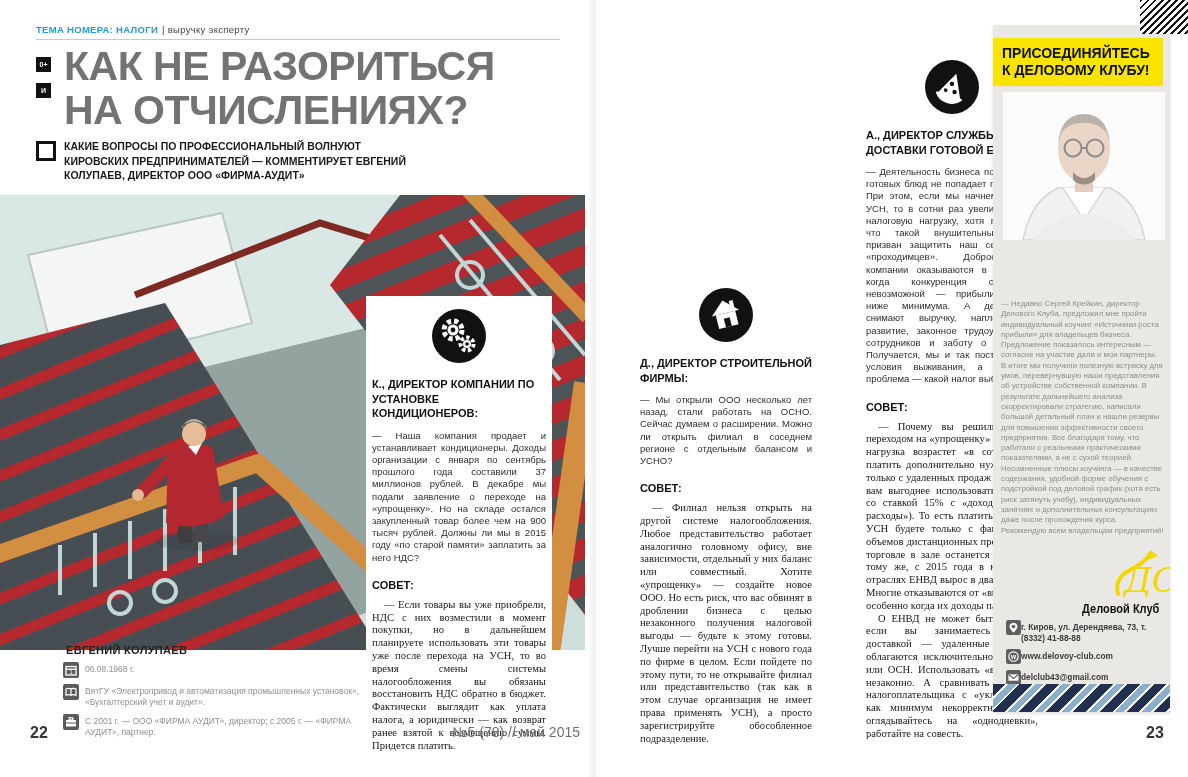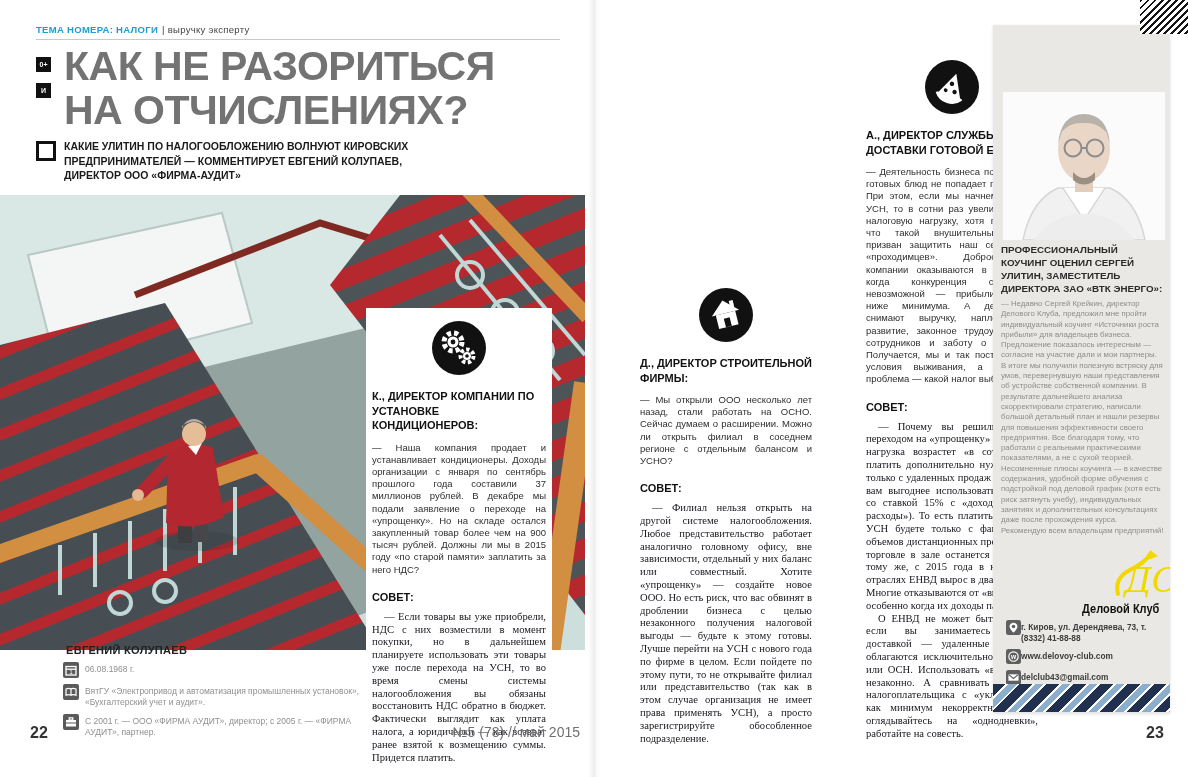--- a/index.html
+++ b/index.html
@@ -24,21 +24,21 @@
   .photo{position:absolute;left:0;top:195px;width:585px;height:455px;overflow:hidden;}
   
   .col{position:absolute;}
   .col .qicon{width:54px;height:54px;margin:0 auto 14px auto;display:block;}
   .col h3{margin:0;font-size:11px;line-height:14.5px;font-weight:800;color:#111;text-transform:uppercase;}
   .col .q{margin:9px 0 0 0;font-size:9.5px;line-height:12.2px;color:#2e2e2e;text-align:justify;}
   .col h4{margin:15px 0 0 0;font-size:11px;font-weight:800;color:#111;}
   .col .a{margin:8px 0 0 0;font-family:"Liberation Serif",serif;font-size:10.6px;line-height:12.8px;
           color:#17171f;text-align:justify;text-indent:12px;}
   .col .a2{margin-top:0;}
-  .col1{left:366px;top:296px;width:186px;background:#ffffff;padding:0 6px;box-sizing:border-box;margin-top:12px;}
+  .col1{left:366px;top:296px;width:186px;background:#ffffff;padding:0 6px;box-sizing:border-box;}
   .col1 .qicon{margin-top:13px;}
   .col2{left:640px;top:288px;width:172px;}
   .col3{left:866px;top:60px;width:172px;}
   
   .author{position:absolute;left:36px;top:644px;width:340px;}
   .author .nm{margin-left:30px;font-size:11px;font-weight:800;letter-spacing:.3px;color:#222;}
   .arow{display:flex;align-items:flex-start;gap:6px;margin:6px 0 0 27px;}
   .arow .aic{flex:0 0 16px;width:16px;height:16px;}
   .arow .atx{font-size:8.5px;line-height:11px;color:#8f8f8f;padding-top:2px;}
   .pageno{position:absolute;top:724px;font-size:16px;font-weight:bold;color:#333;}
@@ -76,21 +76,21 @@
   <div class="kicker-rule"></div>
 
   <div class="rub-icons">
     <div class="rub">0+</div>
     <div class="rub">И</div>
   </div>
 
   <h1 class="title"><span>КАК НЕ РАЗОРИТЬСЯ</span><br><span>НА ОТЧИСЛЕНИЯХ?</span></h1>
 
   <div class="sub-marker"></div>
-  <div class="subtitle">КАКИЕ УЛИТИН ПО НАЛОГООБЛОЖЕНИЮ ВОЛНУЮТ КИРОВСКИХ ПРЕДПРИНИМАТЕЛЕЙ — КОММЕНТИРУЕТ ЕВГЕНИЙ КОЛУПАЕВ, ДИРЕКТОР ООО «ФИРМА-АУДИТ»</div>
+  <div class="subtitle">КАКИЕ ВОПРОСЫ ПО ПРОФЕССИОНАЛЬНЫЙ ВОЛНУЮТ КИРОВСКИХ ПРЕДПРИНИМАТЕЛЕЙ — КОММЕНТИРУЕТ ЕВГЕНИЙ КОЛУПАЕВ, ДИРЕКТОР ООО «ФИРМА-АУДИТ»</div>
 
   <div class="photo">
     <svg width="585" height="455" viewBox="0 0 585 455" xmlns="http://www.w3.org/2000/svg">
       <defs>
         <pattern id="stepsL" width="40" height="38" patternUnits="userSpaceOnUse" patternTransform="rotate(-22)">
           <rect width="40" height="38" fill="#474e53"></rect>
           <rect y="27" width="40" height="11" fill="#b5282e"></rect>
         </pattern>
         <pattern id="stepsR" width="40" height="34" patternUnits="userSpaceOnUse" patternTransform="rotate(-22)">
           <rect width="40" height="34" fill="#b5282e"></rect>
@@ -220,40 +220,40 @@
     </svg>
     <h3>А., ДИРЕКТОР СЛУЖБЫ ДОСТАВКИ ГОТОВОЙ ЕДЫ:</h3>
     <p class="q">— Деятельность бизнеса по доставке готовых блюд не попадает под ЕНВД. При этом, если мы начнем платить УСН, то в сотни раз увеличим свою налоговую нагрузку, хотя понимаем, что такой внушительный порог призван защитить наш сегмент от «проходимцев». Добросовестные компании оказываются в ситуации, когда конкуренция становится невозможной — прибыли падают ниже минимума. А демпингеры снимают выручку, наплевав на развитие, законное трудоустройство сотрудников и заботу о клиенте... Получается, мы и так поставлены в условия выживания, а тут еще проблема — какой налог выбрать.</p>
     <h4>СОВЕТ:</h4>
     <p class="a">— Почему вы решили, что с переходом на «упрощенку» налоговая нагрузка возрастет «в сотни раз»: платить дополнительно нужно будет только с удаленных продаж (при этом вам выгоднее использовать систему со ставкой 15% с «доходов минус расходы»). То есть платить налог по УСН будете только с фактических объемов дистанционных продаж, а по торговле в зале останется ЕНВД. К тому же, с 2015 года в некоторых отраслях ЕНВД вырос в два-три раза! Многие отказываются от «вмененки», особенно когда их доходы падают.</p>
     <p class="a a2">О ЕНВД не может быть и речи, если вы занимаетесь только доставкой — удаленные продажи облагаются исключительно по УСН или ОСН. Использовать «вмененку» незаконно. А сравнивать честного налогоплательщика с «уклонистом» как минимум некорректно — не оглядывайтесь на «однодневки», работайте на совесть.</p>
   </div>
 
   <div class="sb-card"></div>
   <div class="hatch"></div>
+  <div class="badge" style="background:#f9e300;">ПРИСОЕДИНЯЙТЕСЬ К ДЕЛОВОМУ КЛУБУ!</div>
 
   <div class="portrait">
     <svg width="162" height="148" viewBox="0 0 162 148" xmlns="http://www.w3.org/2000/svg">
       <rect width="162" height="148" fill="#fbfbfb"></rect>
       <path d="M20 148 Q28 108 55 96 L107 96 Q134 108 142 148 Z" fill="#f1f1f1" stroke="#d6d6d6" stroke-width="1.5"></path>
       <path d="M60 96 L81 128 L102 96" fill="#ffffff" stroke="#cfcfcf" stroke-width="1.2"></path>
       <rect x="72" y="84" width="18" height="16" fill="#e3cdbd"></rect>
       <ellipse cx="81" cy="58" rx="26" ry="32" fill="#e9d6c6"></ellipse>
       <path d="M55 52 Q58 22 81 22 Q104 22 107 52 L103 40 Q94 30 81 31 Q66 30 59 40 Z" fill="#b9b2aa"></path>
       <g stroke="#8c8c8c" stroke-width="2" fill="none">
         <circle cx="70" cy="56" r="8.5"></circle>
           <circle cx="92" cy="56" r="8.5"></circle>
           <line x1="78.5" y1="56" x2="83.5" y2="56"></line>
       </g>
       <path d="M70 80 Q81 92 92 80 L92 88 Q81 97 70 88 Z" fill="#9b8f84"></path>
       <path d="M30 148 Q55 120 81 122 Q107 120 132 148 Z" fill="#ededed"></path>
     </svg>
   </div>
 
-  <div class="sb-h">ПРОФЕССИОНАЛЬНЫЙ КОУЧИНГ ОЦЕНИЛ СЕРГЕЙ УЛИТИН, ЗАМЕСТИТЕЛЬ ДИРЕКТОРА ЗАО «ВТК ЭНЕРГО»:</div>
   <div class="sb-t">— Недавно Сергей Крейкин, директор Делового Клуба, предложил мне пройти индивидуальный коучинг «Источники роста прибыли» для владельцев бизнеса. Предложение показалось интересным — согласие на участие дали и мои партнеры. В итоге мы получили полезную встряску для умов, перевернувшую наши представления об устройстве собственной компании. В результате дальнейшего анализа скорректировали стратегию, написали большой детальный план и нашли резервы для повышения эффективности своего предприятия. Все благодаря тому, что работали с реальными практическими показателями, а не с сухой теорией. Несомненные плюсы коучинга — в качестве содержания, удобной форме обучения с подстройкой под деловой график (хотя есть риск затянуть учебу), индивидуальных занятиях и дополнительных консультациях даже после прохождения курса. Рекомендую всем владельцам предприятий!</div>
 
   <div class="sb-logo">
     <svg width="70" height="52" viewBox="0 0 70 52">
       <path d="M18 46 Q14 30 30 22 Q46 14 50 6" fill="none" stroke="#f2d800" stroke-width="4" stroke-linecap="round"></path>
       <polygon points="50,2 58,8 48,12" fill="#f2d800"></polygon>
       <text x="24" y="44" font-size="34" font-style="italic" font-family="DejaVu Serif,serif" fill="#f2d800">ДС</text>
     </svg>
     <div class="lname">Деловой Клуб</div>
   </div>

